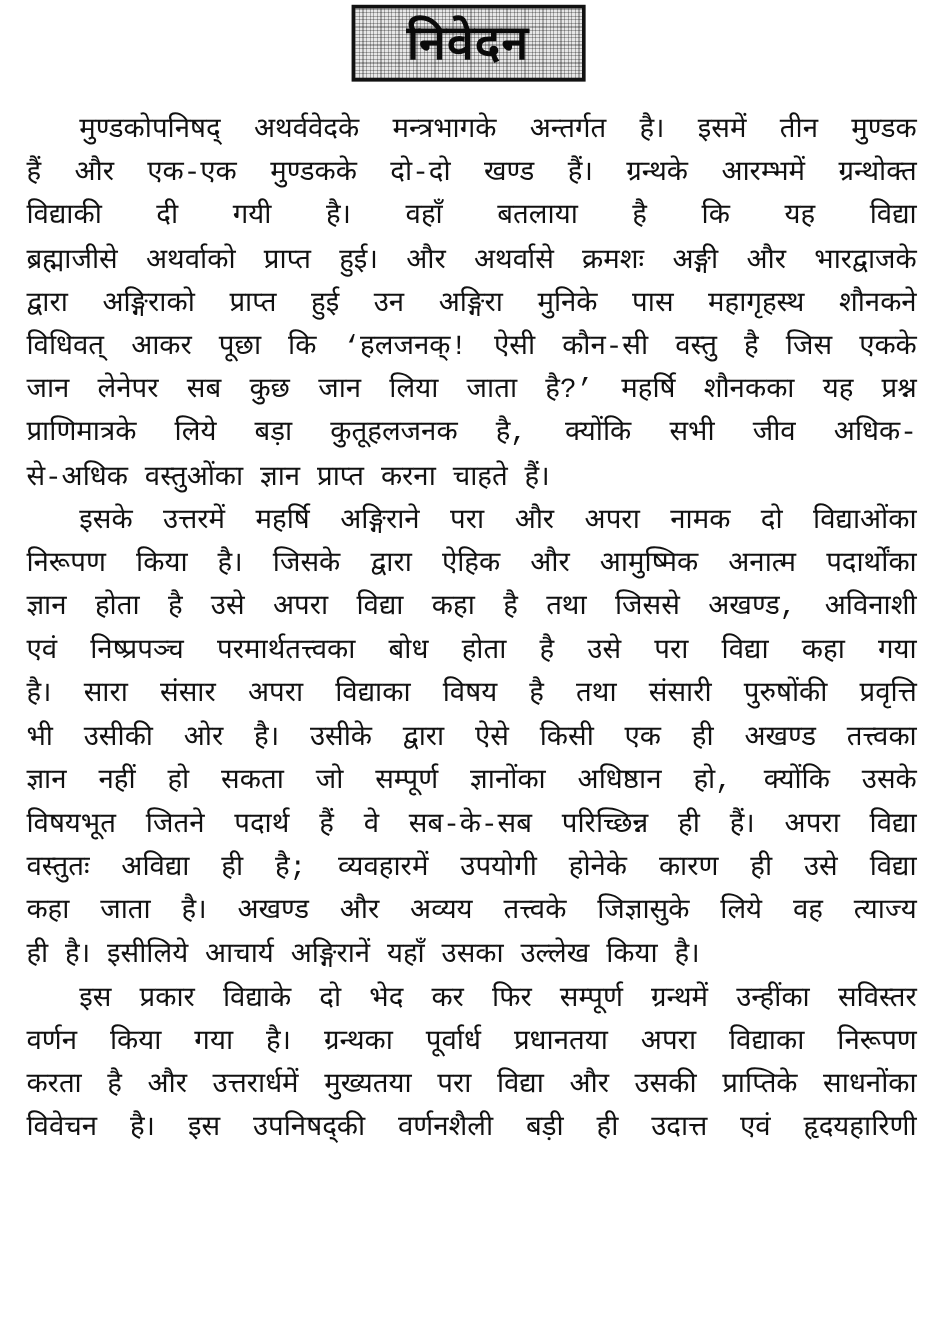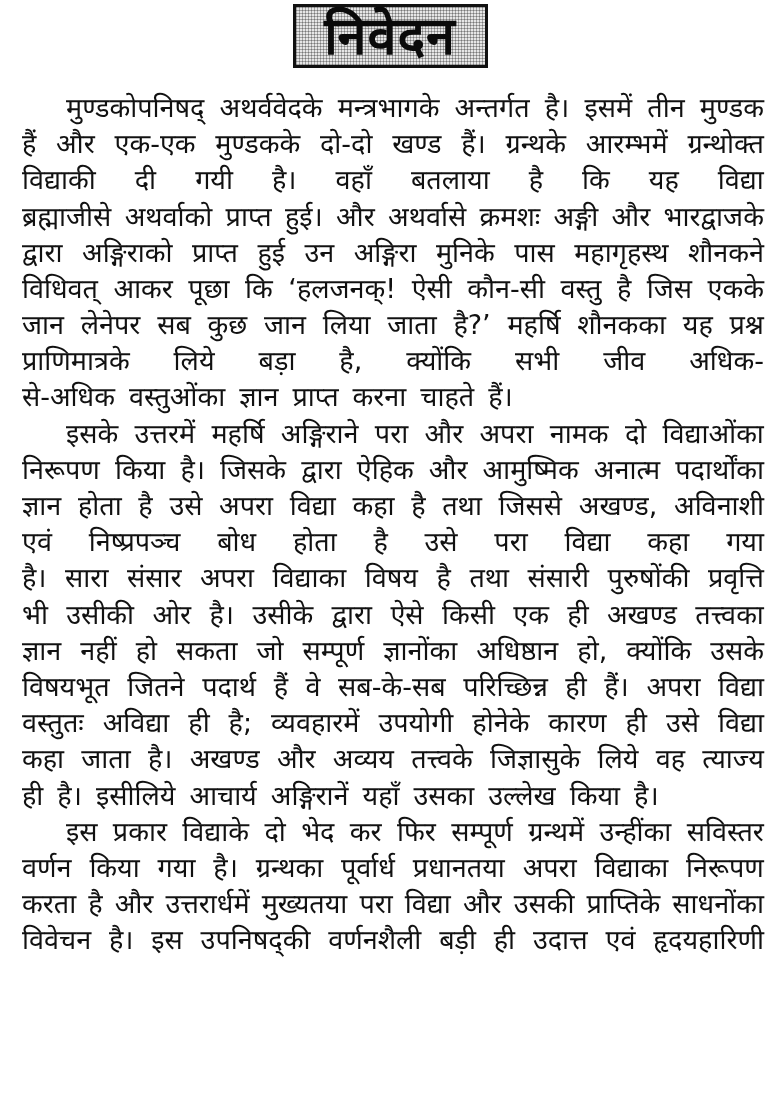--- a/index.html
+++ b/index.html
@@ -33,46 +33,46 @@
       background-image:
         repeating-linear-gradient(0deg, rgba(0,0,0,0.28) 0 1px, transparent 1px 3px),
         repeating-linear-gradient(90deg, rgba(0,0,0,0.28) 0 1px, transparent 1px 3px);
       display: flex;
       align-items: center;
       justify-content: center;
     }
     .title-text {
       font-family: "DejaVu Sans", sans-serif;
       font-weight: bold;
-      font-size: 52px;
+      font-size: 40px;
       line-height: 1;
       color: #0a0a0a;
       letter-spacing: 1px;
     }
     .body-text {
       position: absolute;
       top: 90px;
       left: 22px;
       width: 742px;
     }
     .line {
       height: 36.2px;
       line-height: 36.2px;
-      font-size: 27px;
+      font-size: 23px;
       white-space: nowrap;
       display: flex;
       justify-content: space-between;
+      font-family: Liberation Mono, monospace;
     }
     .line.indent {
       padding-left: 44px;
     }
     .line.last {
       justify-content: flex-start;
       gap: 0;
-      align-items: flex-end;
     }
     .line.last span.w {
       margin-right: 14px;
     }
     .w {
       display: inline-block;
     }
   </style>
 </head>
 <body>
@@ -167,20 +167,21 @@
         <span class="w">है?’</span>
         <span class="w">महर्षि</span>
         <span class="w">शौनकका</span>
         <span class="w">यह</span>
         <span class="w">प्रश्न</span>
       </div>
       <div class="line">
         <span class="w">प्राणिमात्रके</span>
         <span class="w">लिये</span>
         <span class="w">बड़ा</span>
+        <span class="w">कुतूहलजनक</span>
         <span class="w">है,</span>
         <span class="w">क्योंकि</span>
         <span class="w">सभी</span>
         <span class="w">जीव</span>
         <span class="w">अधिक-</span>
       </div>
       <div class="line last">
         <span class="w">से-अधिक</span>
         <span class="w">वस्तुओंका</span>
         <span class="w">ज्ञान</span>
@@ -225,20 +226,21 @@
         <span class="w">कहा</span>
         <span class="w">है</span>
         <span class="w">तथा</span>
         <span class="w">जिससे</span>
         <span class="w">अखण्ड,</span>
         <span class="w">अविनाशी</span>
       </div>
       <div class="line">
         <span class="w">एवं</span>
         <span class="w">निष्प्रपञ्च</span>
+        <span class="w">परमार्थतत्त्वका</span>
         <span class="w">बोध</span>
         <span class="w">होता</span>
         <span class="w">है</span>
         <span class="w">उसे</span>
         <span class="w">परा</span>
         <span class="w">विद्या</span>
         <span class="w">कहा</span>
         <span class="w">गया</span>
       </div>
       <div class="line">

